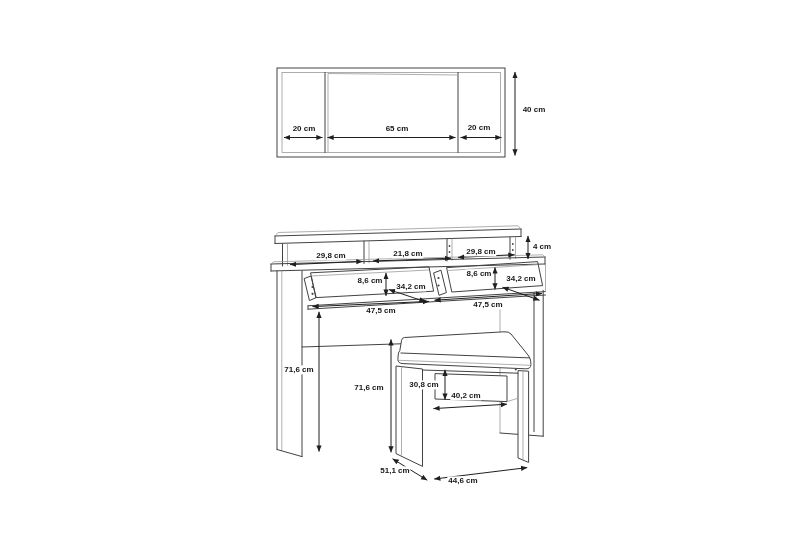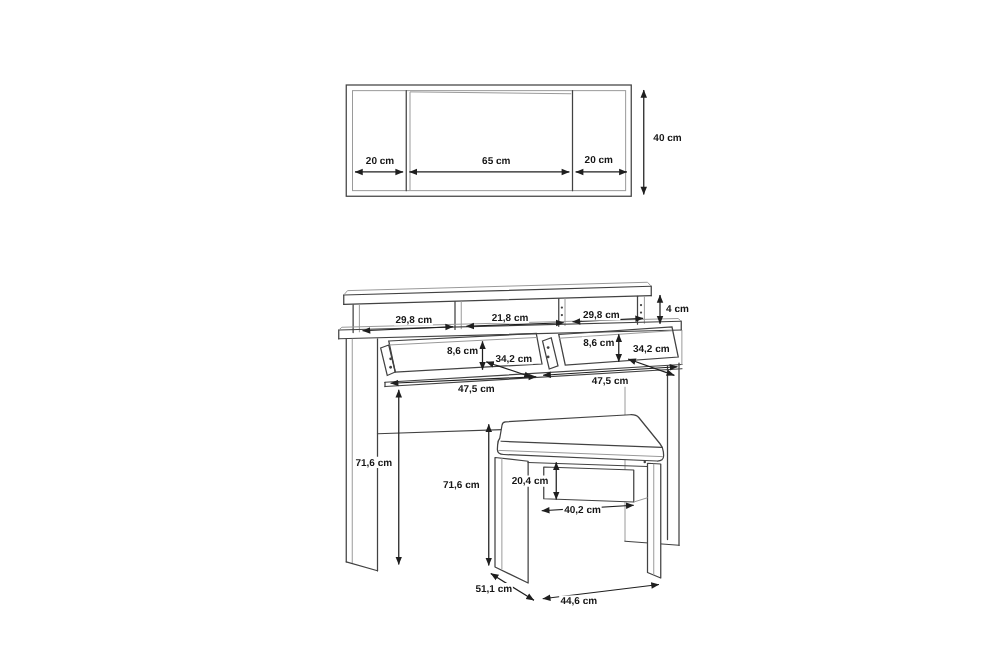--- a/index.html
+++ b/index.html
@@ -162,18 +162,18 @@
   <span class="dim-label" style="left:370px;top:281px">8,6 cm</span>
   <span class="dim-label" style="left:411px;top:287px">34,2 cm</span>
   <span class="dim-label" style="left:479px;top:274px">8,6 cm</span>
   <span class="dim-label" style="left:521px;top:279px">34,2 cm</span>
   <span class="dim-label" style="left:381px;top:311px">47,5 cm</span>
   <span class="dim-label" style="left:488px;top:305px">47,5 cm</span>
 
   <span class="dim-label" style="left:299px;top:370px">71,6 cm</span>
 
   <span class="dim-label" style="left:369px;top:388px">71,6 cm</span>
-  <span class="dim-label" style="left:424px;top:385px">20,4 cm</span>
-  <span class="dim-label" style="left:466px;top:408px">40,2 cm</span>
+  <span class="dim-label" style="left:424px;top:385px">30,8 cm</span>
+  <span class="dim-label" style="left:466px;top:396px">40,2 cm</span>
   <span class="dim-label" style="left:395px;top:471px">51,1 cm</span>
   <span class="dim-label" style="left:463px;top:481px">44,6 cm</span>
 
 </div>
 
 </body></html>

